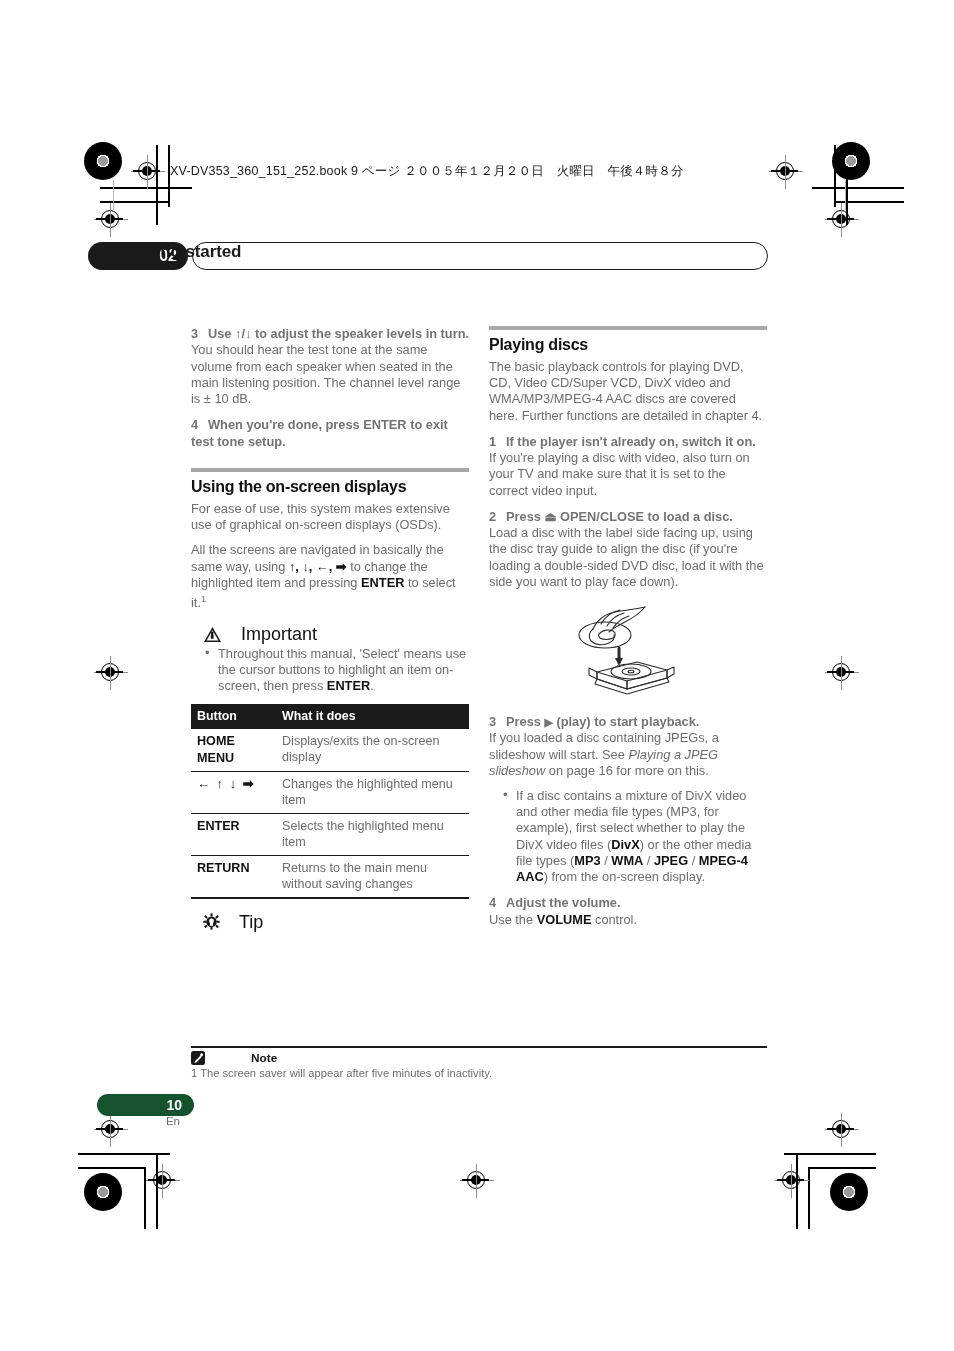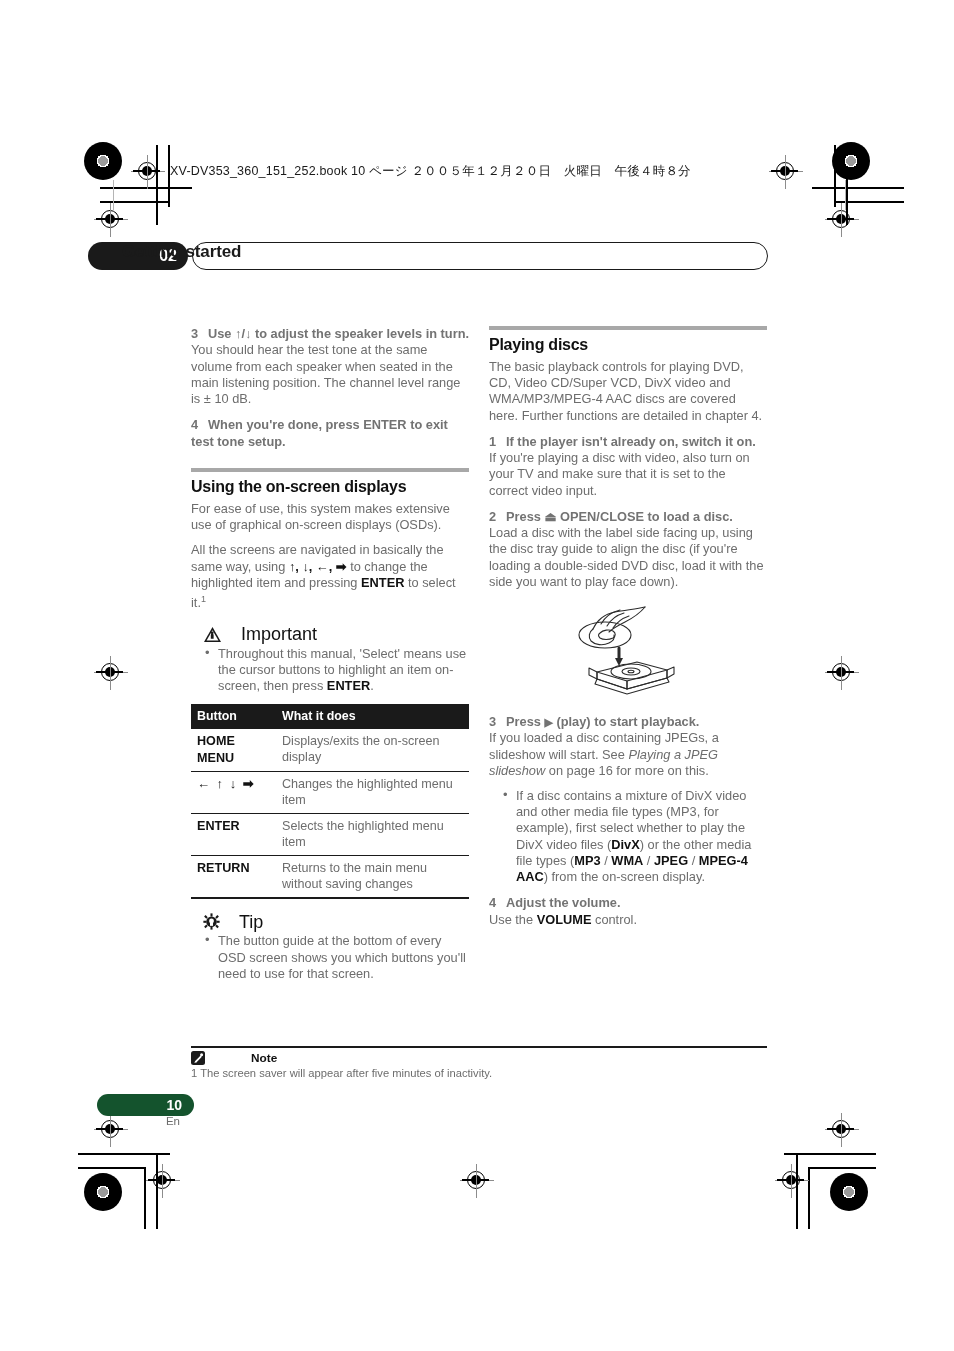--- a/index.html
+++ b/index.html
@@ -353,21 +353,21 @@
 <div class="reg-cross" style="left:775px; top:1164px;">
     <span></span>
   </div>
 <div class="reg-cross" style="left:460px; top:1164px;">
     <span></span>
   </div>
 
 <div class="thinline" style="left:113px; top:180px; width:1px; height:30px;"></div>
 <div class="thinline" style="left:845px; top:180px; width:1px; height:30px;"></div>
 
-<div class="filename-line">XV-DV353_360_151_252.book  10 ページ  ２００５年１２月２０日　火曜日　午後４時８分</div>
+<div class="filename-line">XV-DV353_360_151_252.book  9 ページ  ２００５年１２月２０日　火曜日　午後４時８分</div>
 
 <div class="chapter-bar">
   <div class="chapter-num">02</div>
   <div class="chapter-pill"></div>
 </div>
 <div class="chapter-title" style="top:238px;">Getting started</div>
 
 <div class="col col-left">
 
   <p class="step">
@@ -439,23 +439,20 @@
         <rect x="2.0" y="2.5" width="2.2" height="3.2" transform="rotate(-45 3.1 4.1)"></rect>
         <rect x="13.8" y="2.5" width="2.2" height="3.2" transform="rotate(45 14.9 4.1)"></rect>
         <rect x="2.0" y="12.6" width="2.2" height="3.2" transform="rotate(45 3.1 14.2)"></rect>
         <rect x="13.8" y="12.6" width="2.2" height="3.2" transform="rotate(-45 14.9 14.2)"></rect>
       </g>
       <circle cx="9" cy="8.4" r="2.6" fill="#ffffff"></circle>
       <rect x="7.4" y="10.6" width="3.2" height="3.0" fill="#ffffff"></rect>
     </svg>
     <span class="label">Tip</span>
   </div>
-  <ul class="bullets">
-    <li>The button guide at the bottom of every OSD screen shows you which buttons you'll need to use for that screen.</li>
-  </ul>
 
 </div>
 
 <div class="col col-right">
 
   <div class="sec-rule"></div>
   <h2 class="sec-title">Playing discs</h2>
   <p class="body">The basic playback controls for playing DVD, CD, Video CD/Super VCD, DivX video and WMA/MP3/MPEG-4 AAC discs are covered here. Further functions are detailed in chapter 4.</p>
 
   <p class="step" style="margin-top:10px;">

